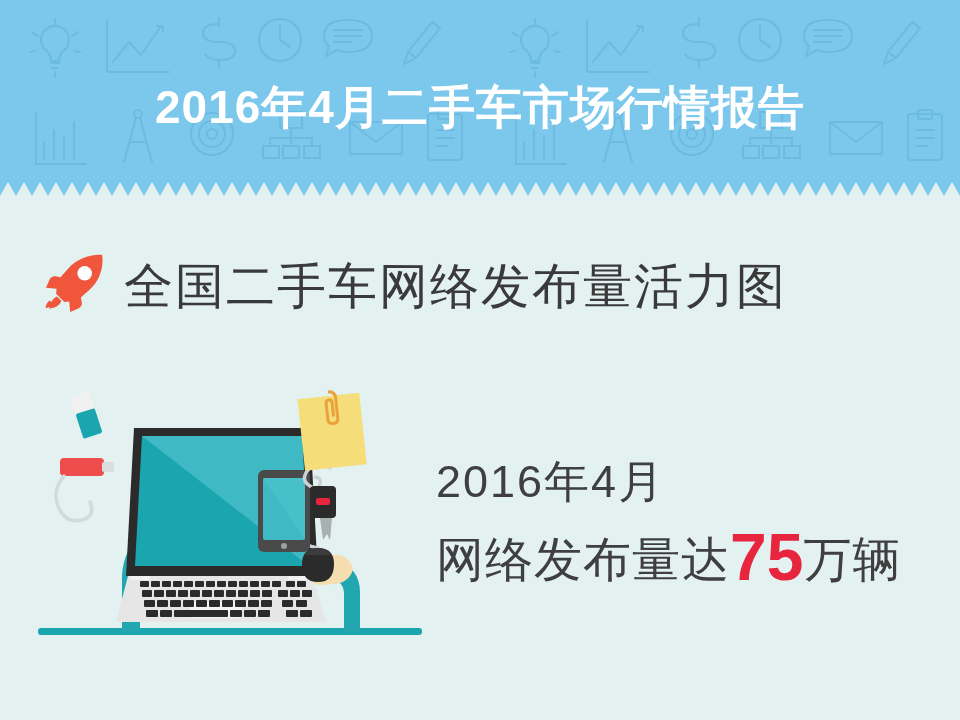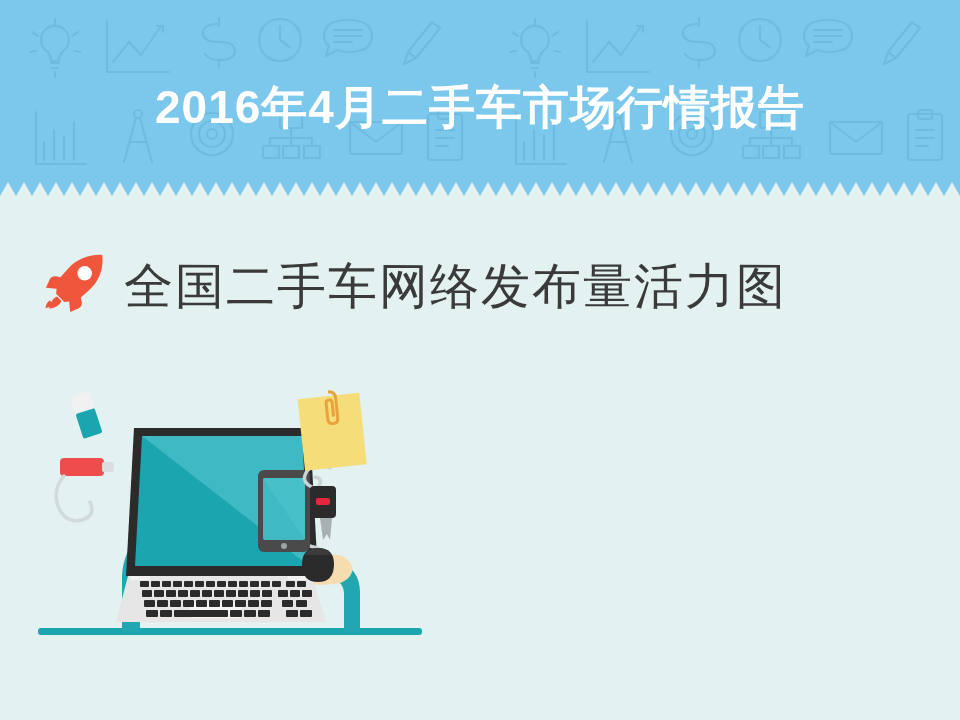--- a/index.html
+++ b/index.html
@@ -339,14 +339,18 @@
       <rect x="48" y="30" width="20" height="26" rx="2" fill="#1ba5af"></rect>
     </g>
 
     <g>
       <rect x="30" y="78" width="44" height="18" rx="4" fill="#ef4d4d"></rect>
       <rect x="72" y="82" width="12" height="10" rx="2" fill="#d9dfe0"></rect>
       <path d="M34 96 q-12 14 -6 30 q7 18 24 14 q14 -4 8 -18" fill="none" stroke="#d2dadc" stroke-width="3.5" stroke-linecap="round"></path>
     </g>
   </svg>
 
+  <div class="stat-block">
+    <div class="stat-line1">2016年4月</div>
+    <div class="stat-line2"><span>网络发布量达</span><span class="stat-num">75</span><span>万辆</span></div>
+  </div>
 
 </div>
 
 </body></html>

